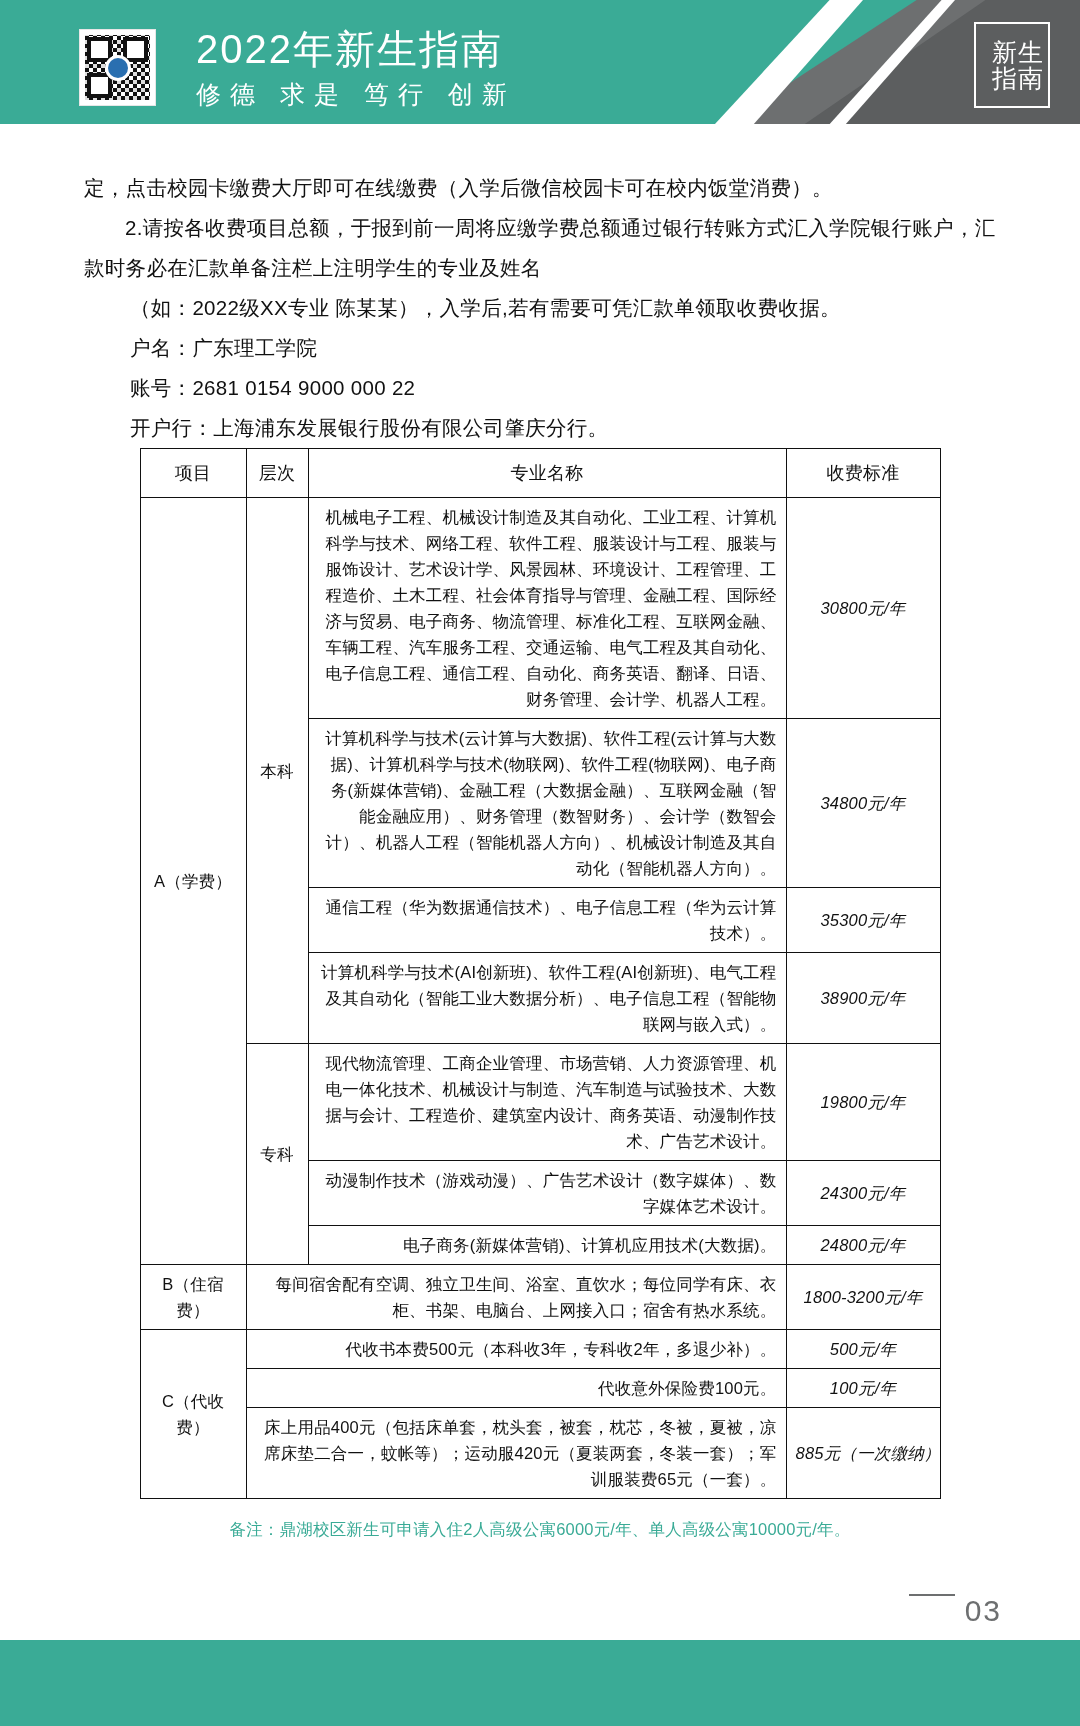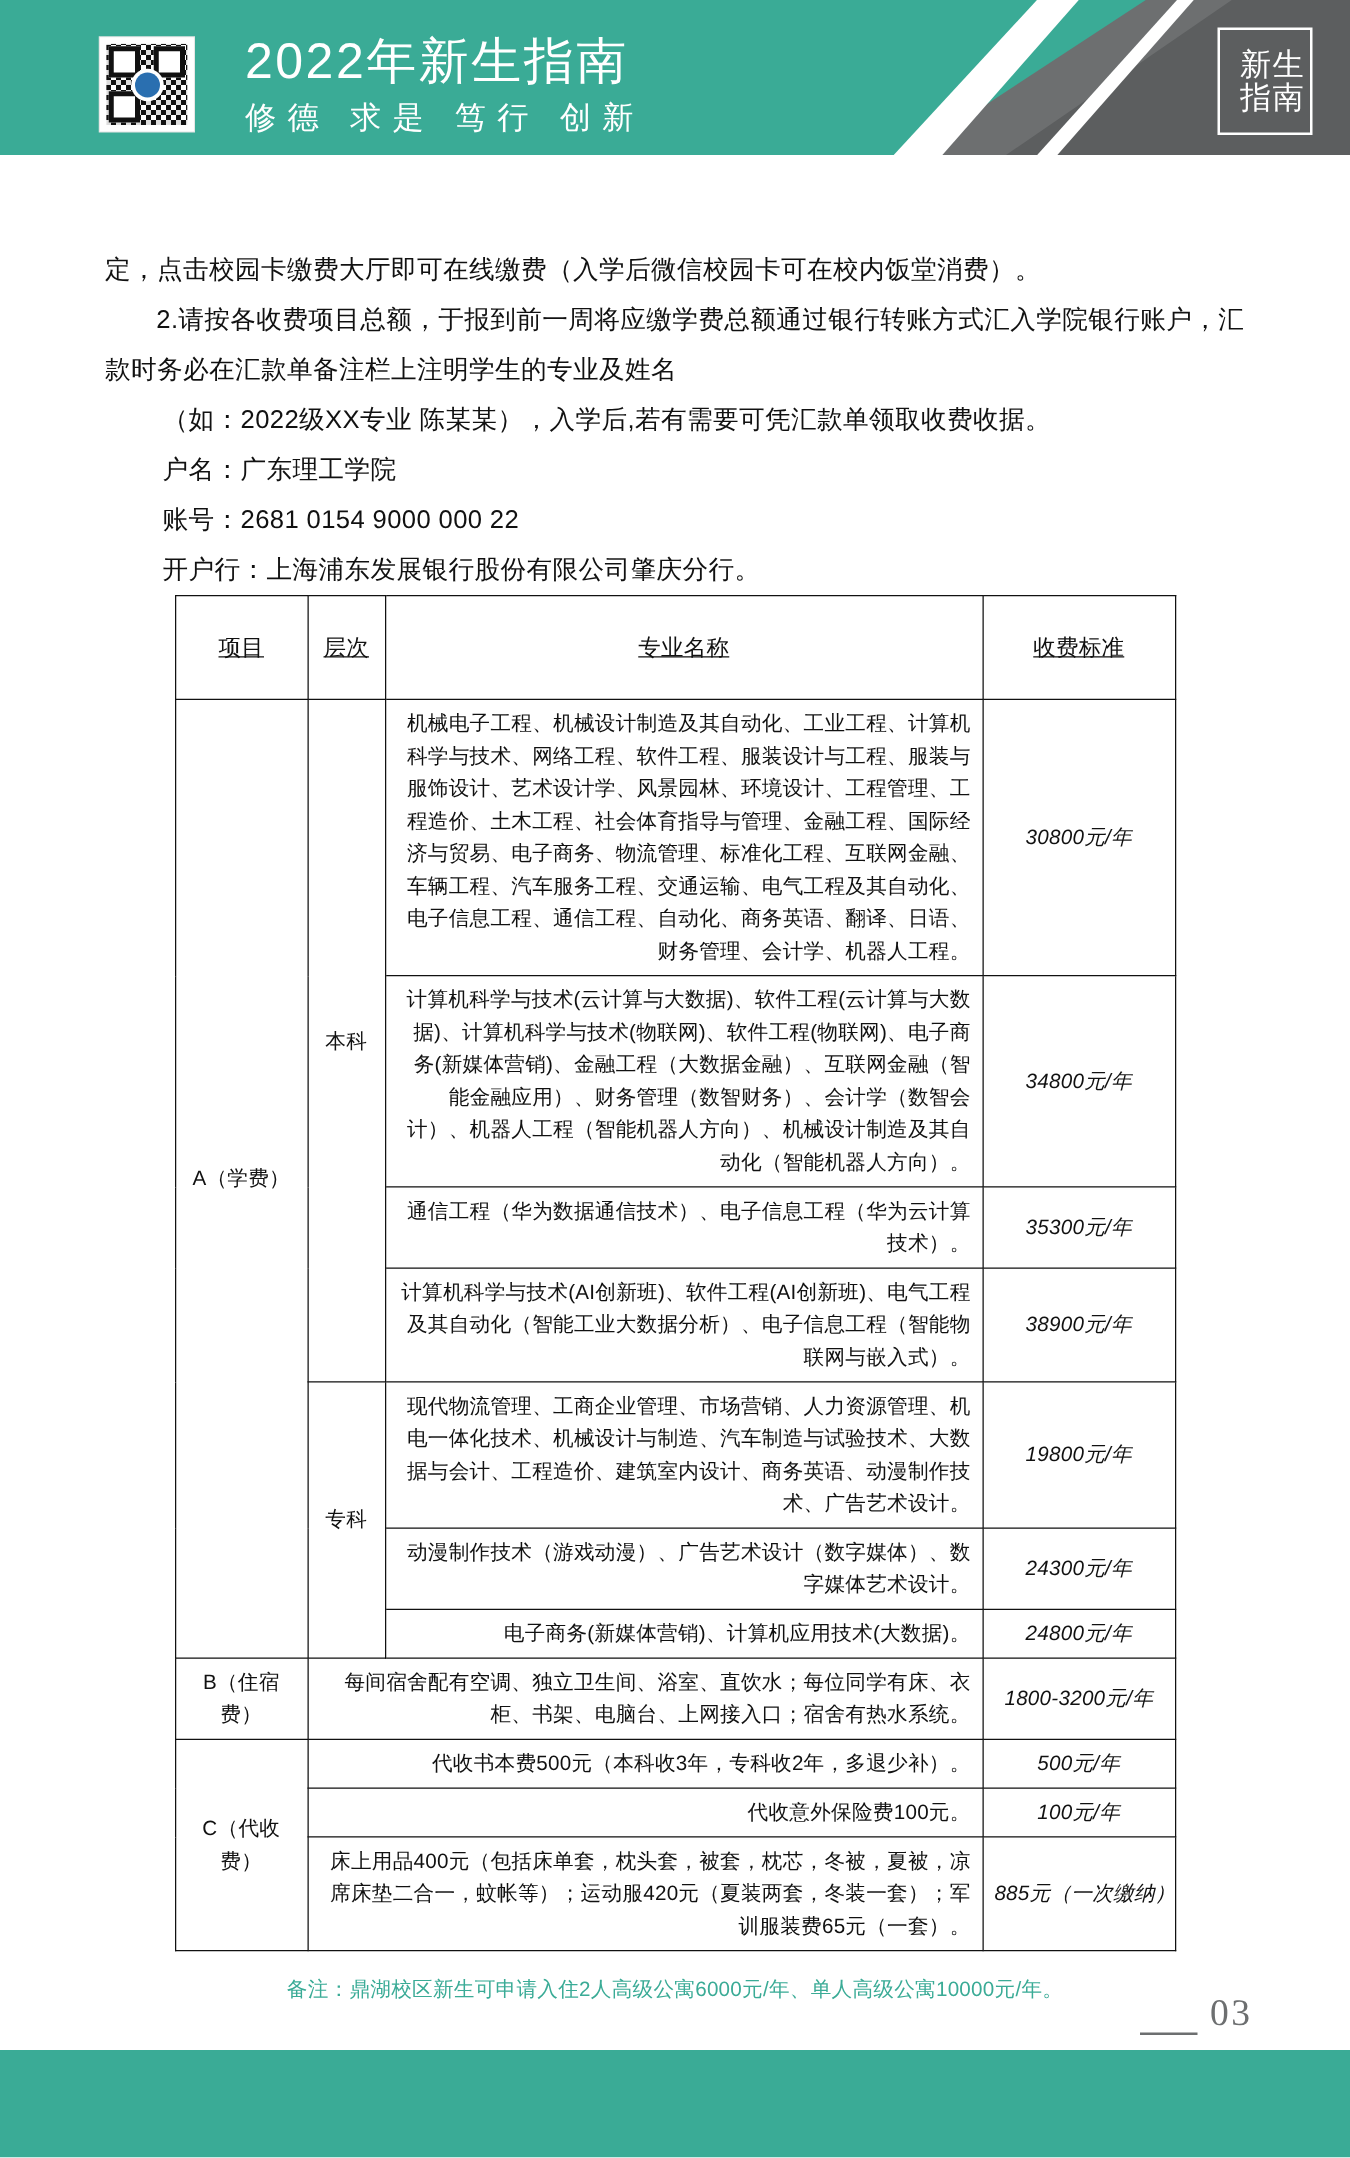--- a/index.html
+++ b/index.html
@@ -142,21 +142,21 @@
     padding: 0 84px;
     box-sizing: border-box;
   }
   .para {
     font-size: 20.5px;
     line-height: 40px;
     letter-spacing: 0.3px;
     color: #111;
     margin: 0;
   }
-  .para.first { margin-top: 72px; }
+  .para.first { margin-top: 44px; }
   .indent1 { text-indent: 2em; }
   .indent-small { padding-left: 46px; }
 
   
   .section-title {
     margin: 34px 0 12px 0;
     text-align: center;
     color: #3ec29a;
     font-size: 27px;
     font-weight: 700;
@@ -176,22 +176,21 @@
     border: 1.5px solid #111;
     padding: 6px 9px;
     vertical-align: middle;
     line-height: 26px;
     letter-spacing: 0.2px;
   }
   .fee-table th {
     text-align: center;
     font-weight: 400;
     font-size: 18px;
-    padding: 28px 4px;
-    text-decoration: underline;
+    padding: 11px 4px;
   }
   .col-item   { width: 106px; }
   .col-level  { width: 62px;  }
   .col-major  { width: 478px; }
   .col-fee    { width: 154px; }
 
   td.center { text-align: center; }
   td.major { text-align: right; }
   td.fee { text-align: center; white-space: nowrap; font-style: italic; }
 
@@ -214,23 +213,22 @@
     background: #3aab96;
   }
   .folio {
     position: absolute;
     right: 78px;
     bottom: 98px;
     color: #6d6f70;
     font-size: 30px;
     letter-spacing: 2px;
     display: flex;
-    align-items: flex-end;
+    align-items: flex-start;
     gap: 10px;
-    font-family: Liberation Serif, serif;
   }
   .folio-dash {
     display: inline-block;
     width: 46px;
     height: 2px;
     background: #6d6f70;
   }
 </style>
 </head>
 <body>

